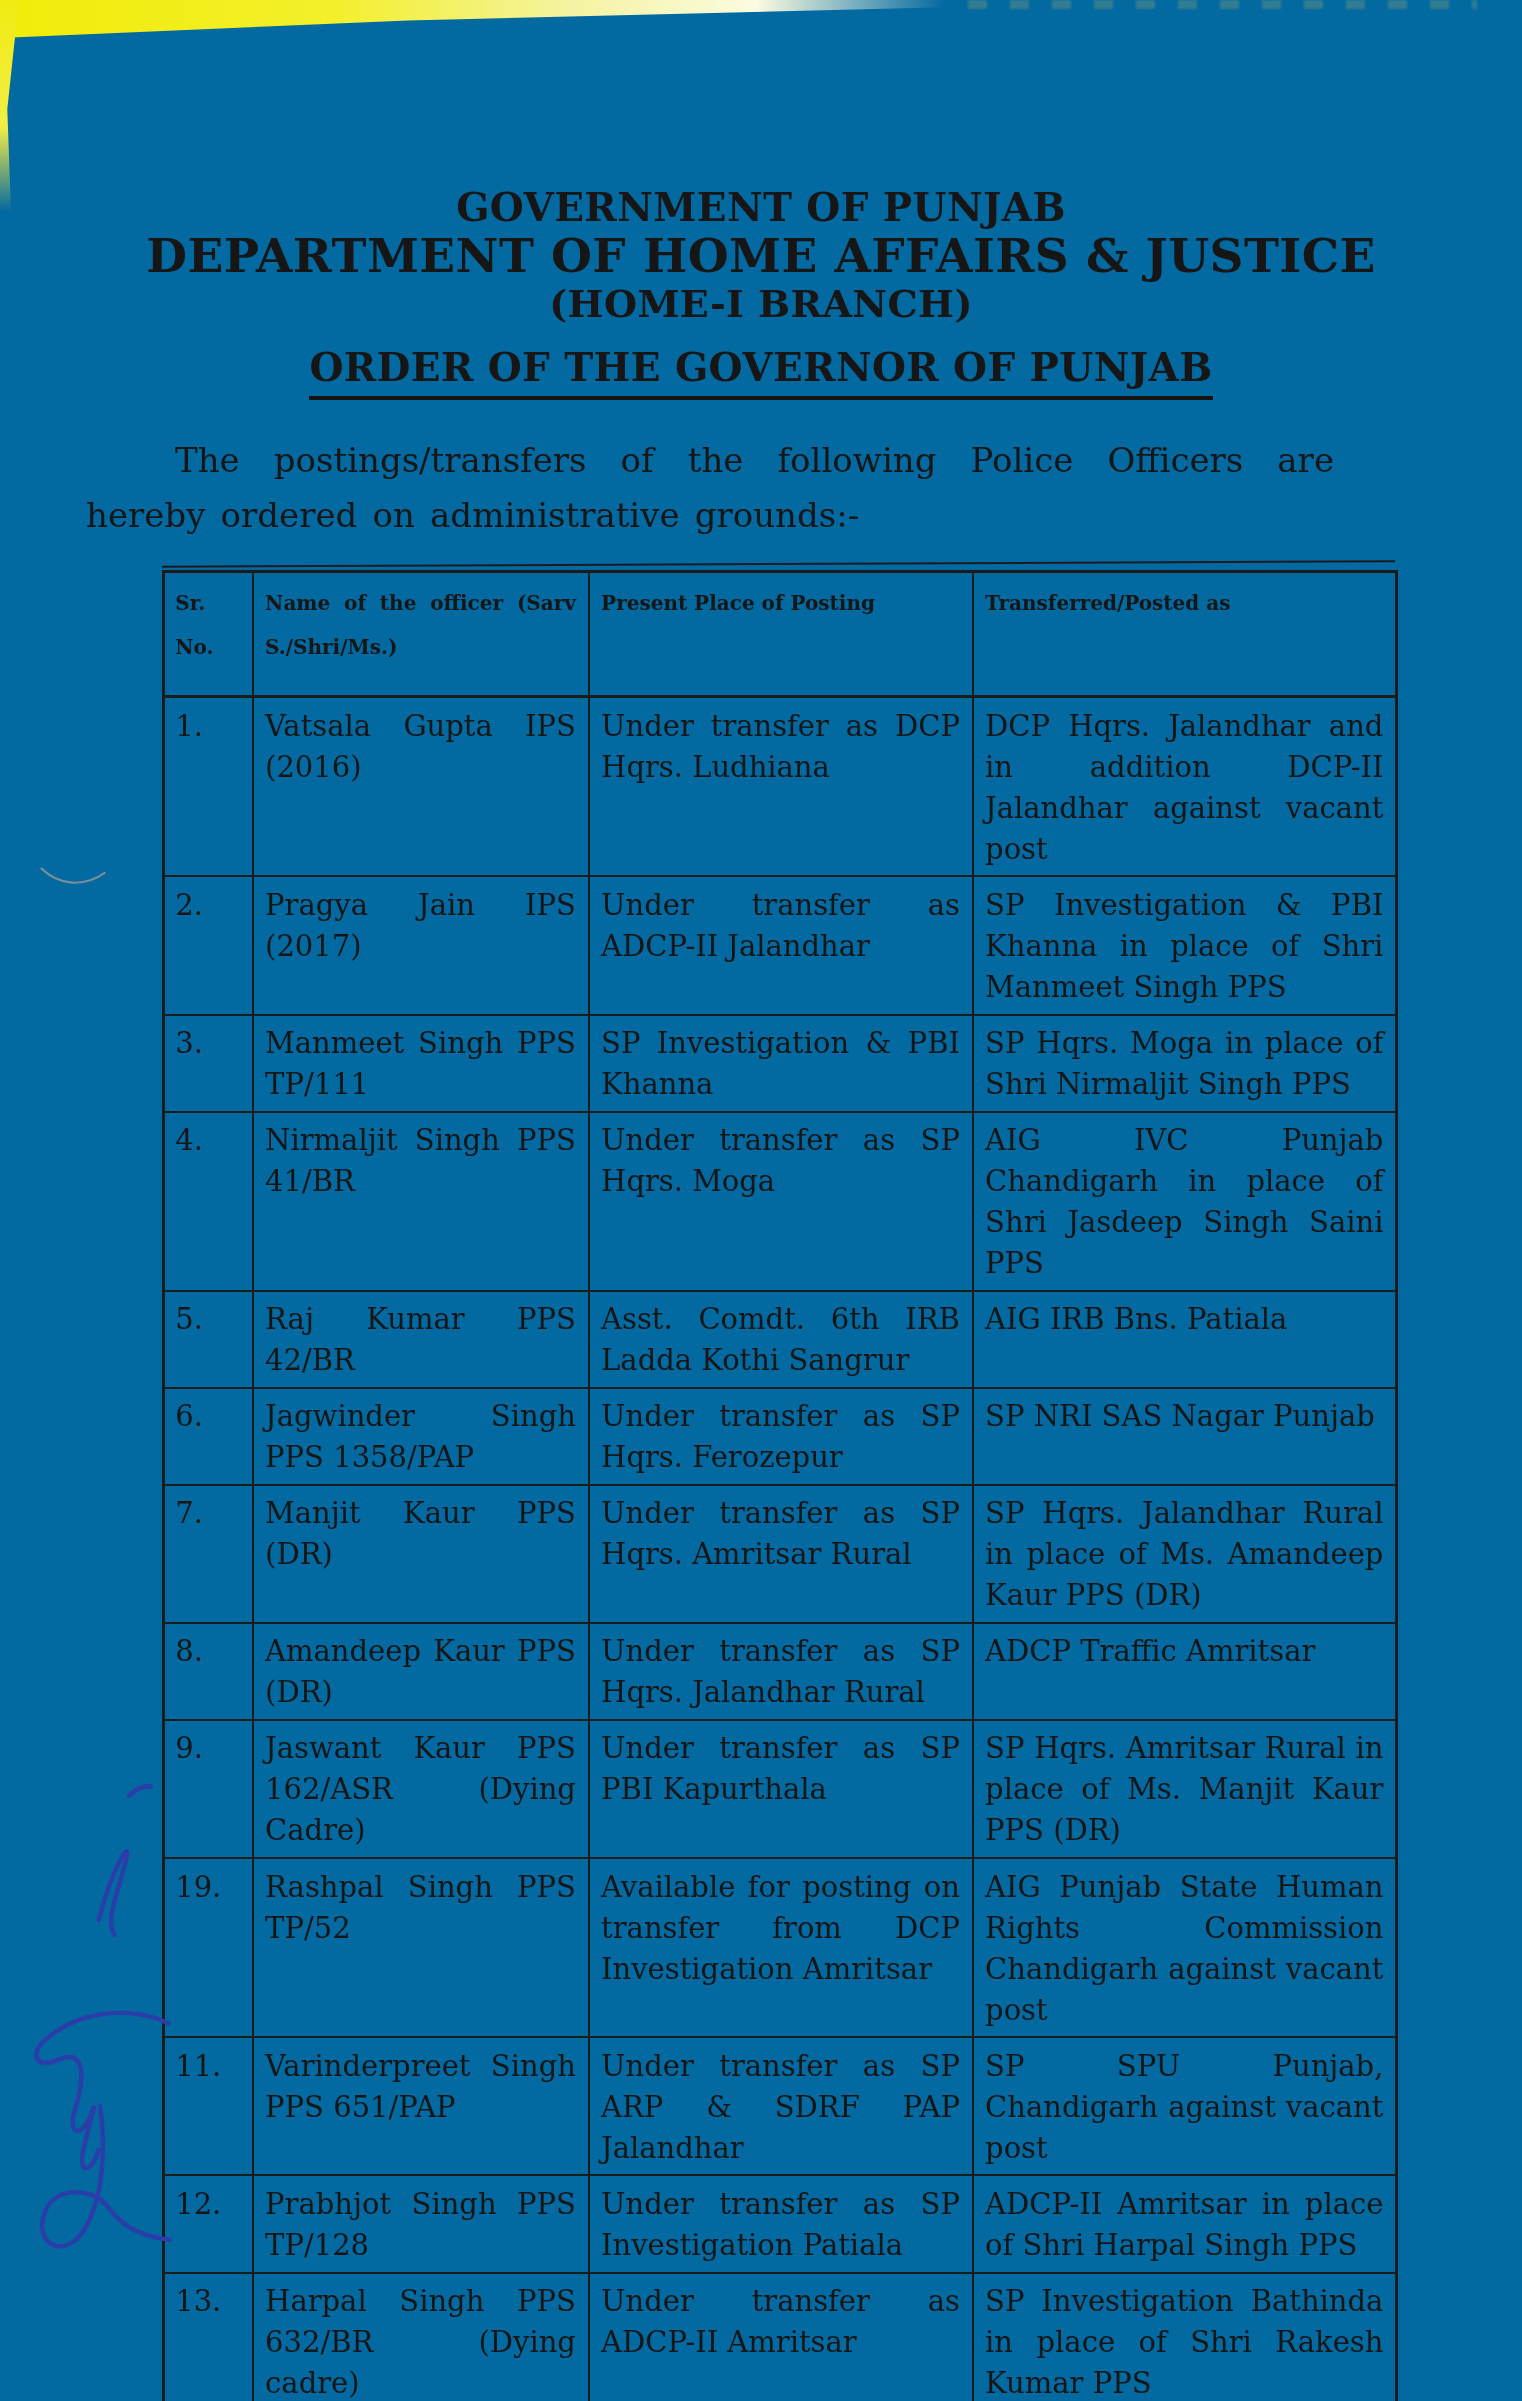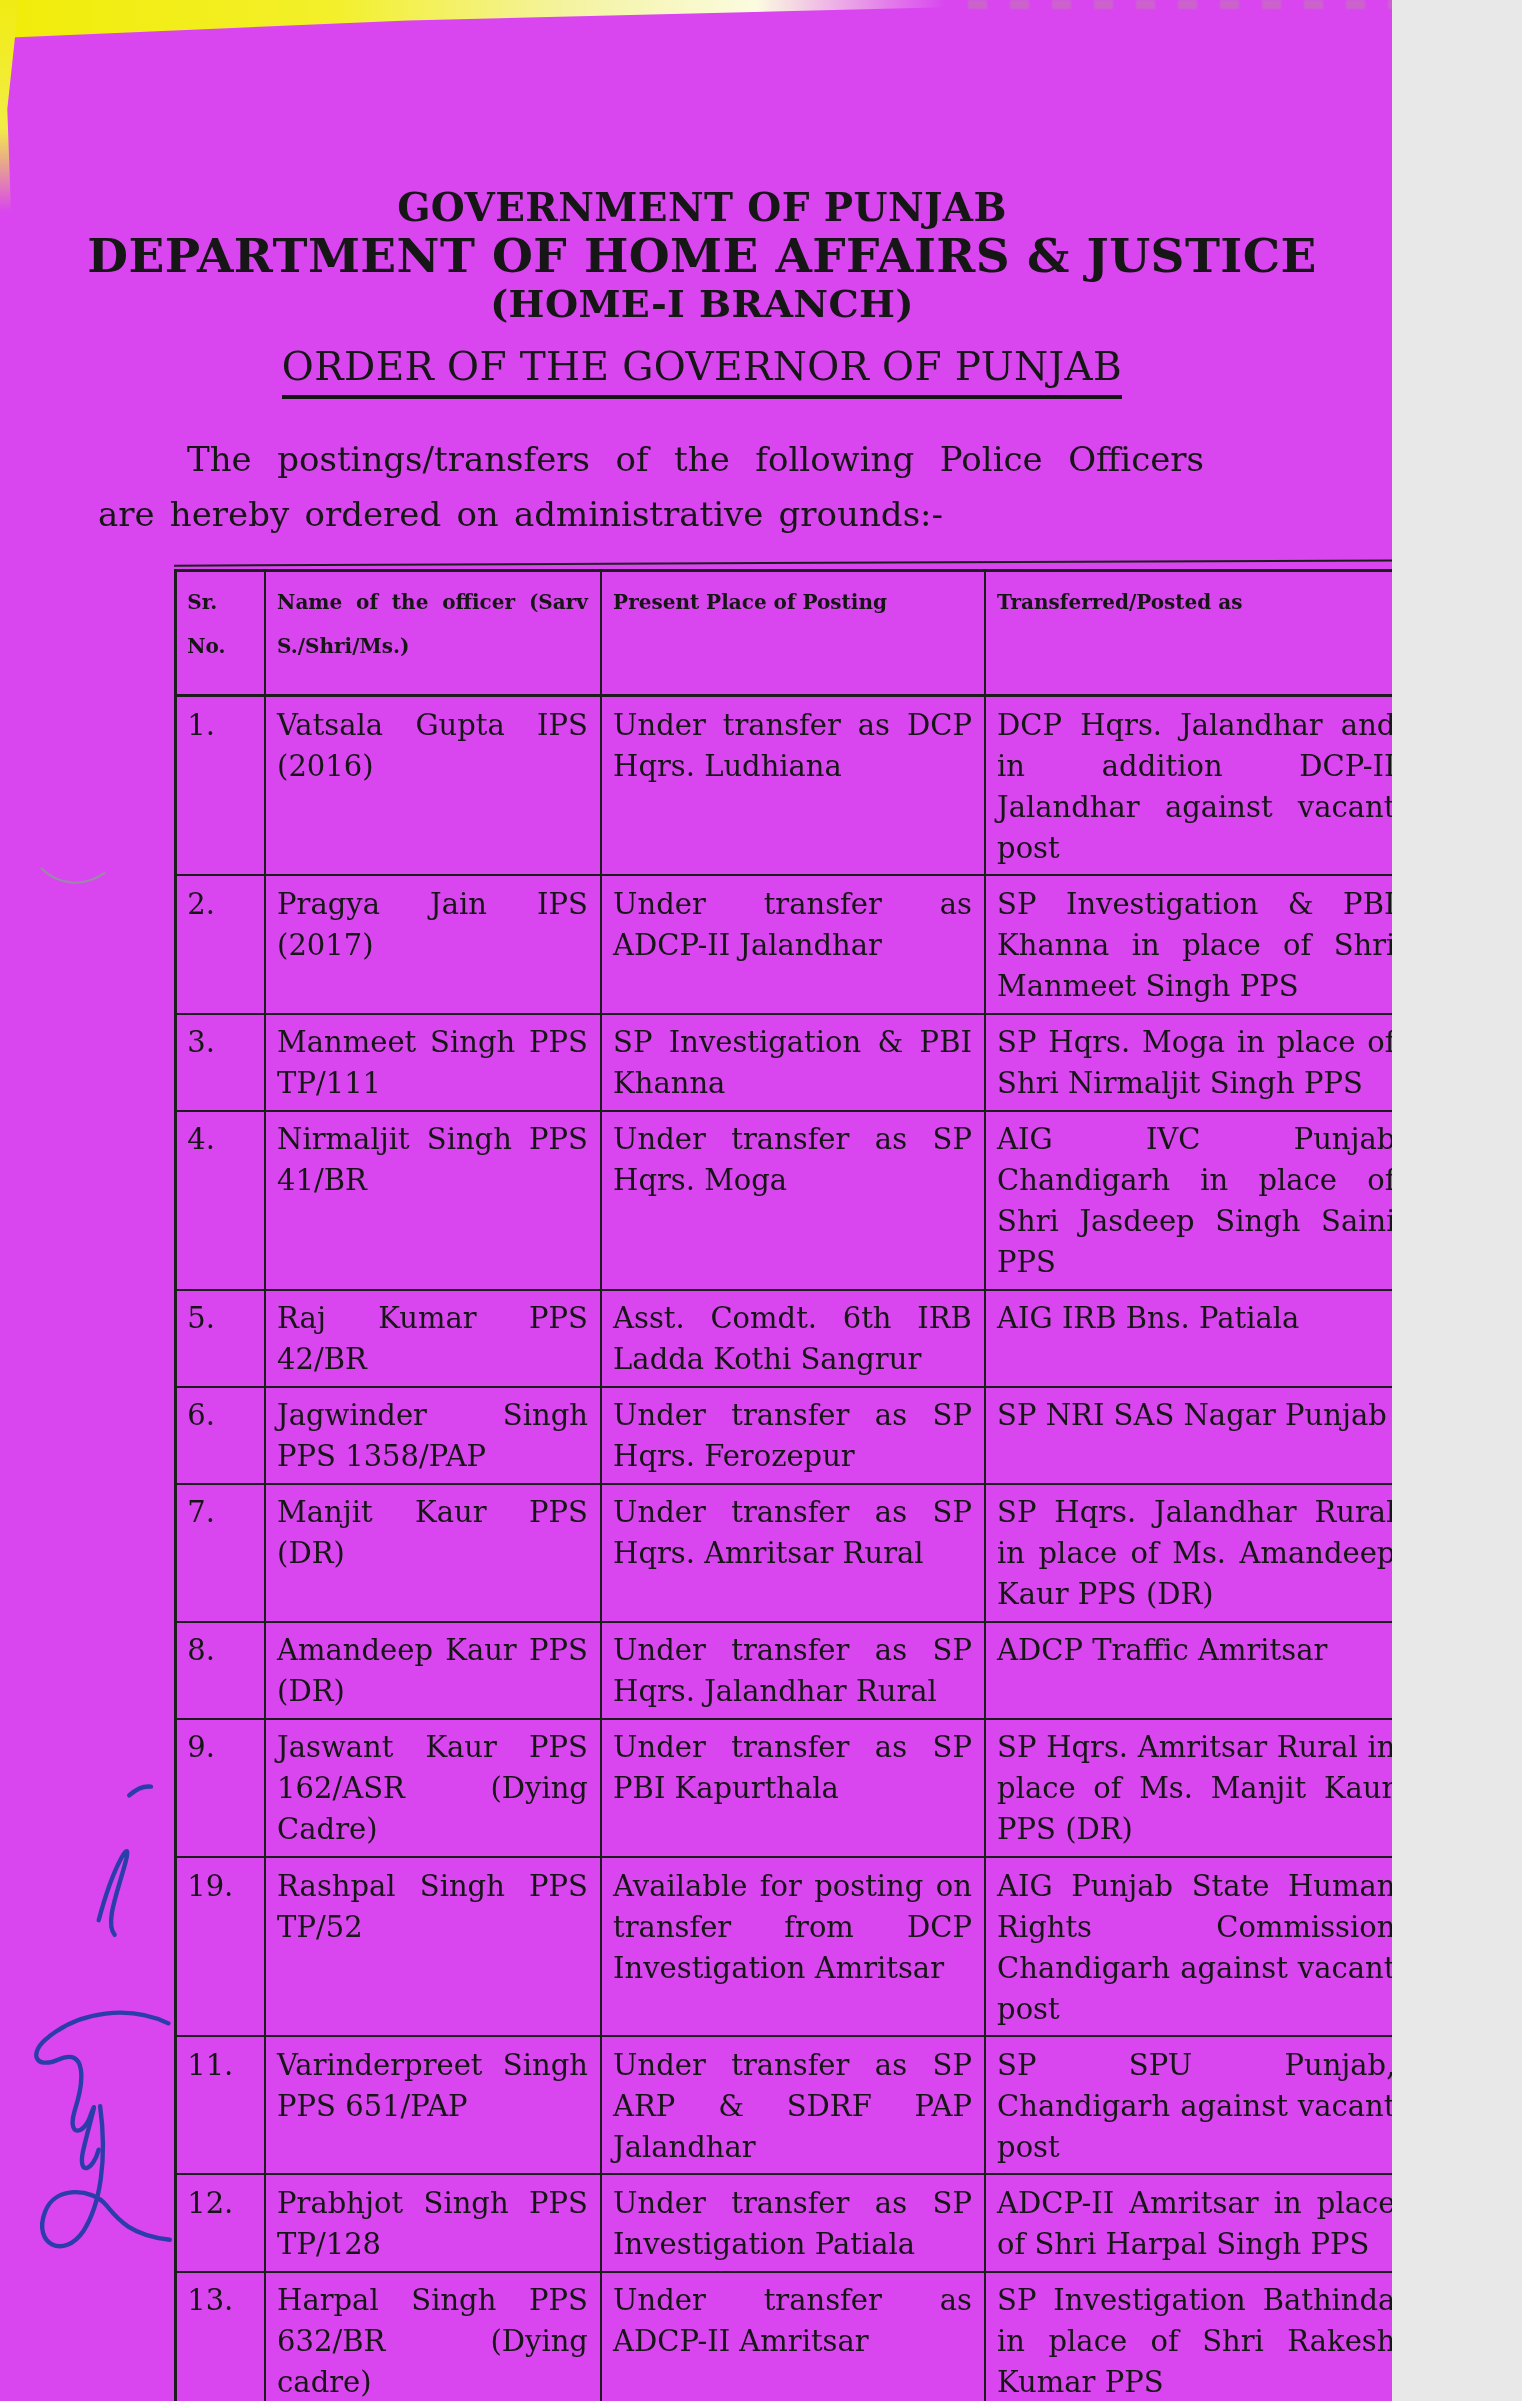--- a/index.html
+++ b/index.html
@@ -2,27 +2,26 @@
 <html style="font-size:11.6px"><head>
 <meta charset="utf-8">
 <style>
   html, body {
     margin: 0;
     padding: 0;
     background: #e8e8e8;
   }
   .page {
     position: relative;
-    width: 1380px;
+    width: 1522px;
     height: 2401px;
-    background: #d946ef;
+    background: #0369a1;
     overflow: hidden;
     font-family: "DejaVu Serif", "Liberation Serif", serif;
     color: #161616;
-    padding-left: 12px;
   }
   
   .yellow-top {
     position: absolute;
     top: 0; left: 0;
     width: 946px; height: 38px;
     background: linear-gradient(90deg, #f1ec08 0%, #f3ef2a 35%, #f4f3a0 60%, #fbfbe0 80%, rgba(255,255,255,0) 100%);
     clip-path: polygon(0 0, 946px 0, 946px 7.3px, 408px 20.4px, 0 38px);
     filter: blur(0.7px);
   }
@@ -52,21 +51,21 @@
   .title-line1 { font-size: 39px; line-height: 48px; }
   .title-line2 { font-size: 47px; line-height: 49px; }
   .title-line3 { font-size: 38px; line-height: 48px; }
   .order-heading-wrap {
     text-align: center;
     margin-top: 16px;
   }
   .order-heading {
     display: inline-block;
     font-size: 39px;
-    font-weight: normal;
+    font-weight: bold;
     border-bottom: 4.4px solid #141414;
     padding-bottom: 5.8px;
     letter-spacing: 0.4px;
   }
   .intro {
     margin: 33px 188px 0 86px;
     font-size: 34px;
     line-height: 55px;
     text-align: justify;
     text-indent: 89px;

